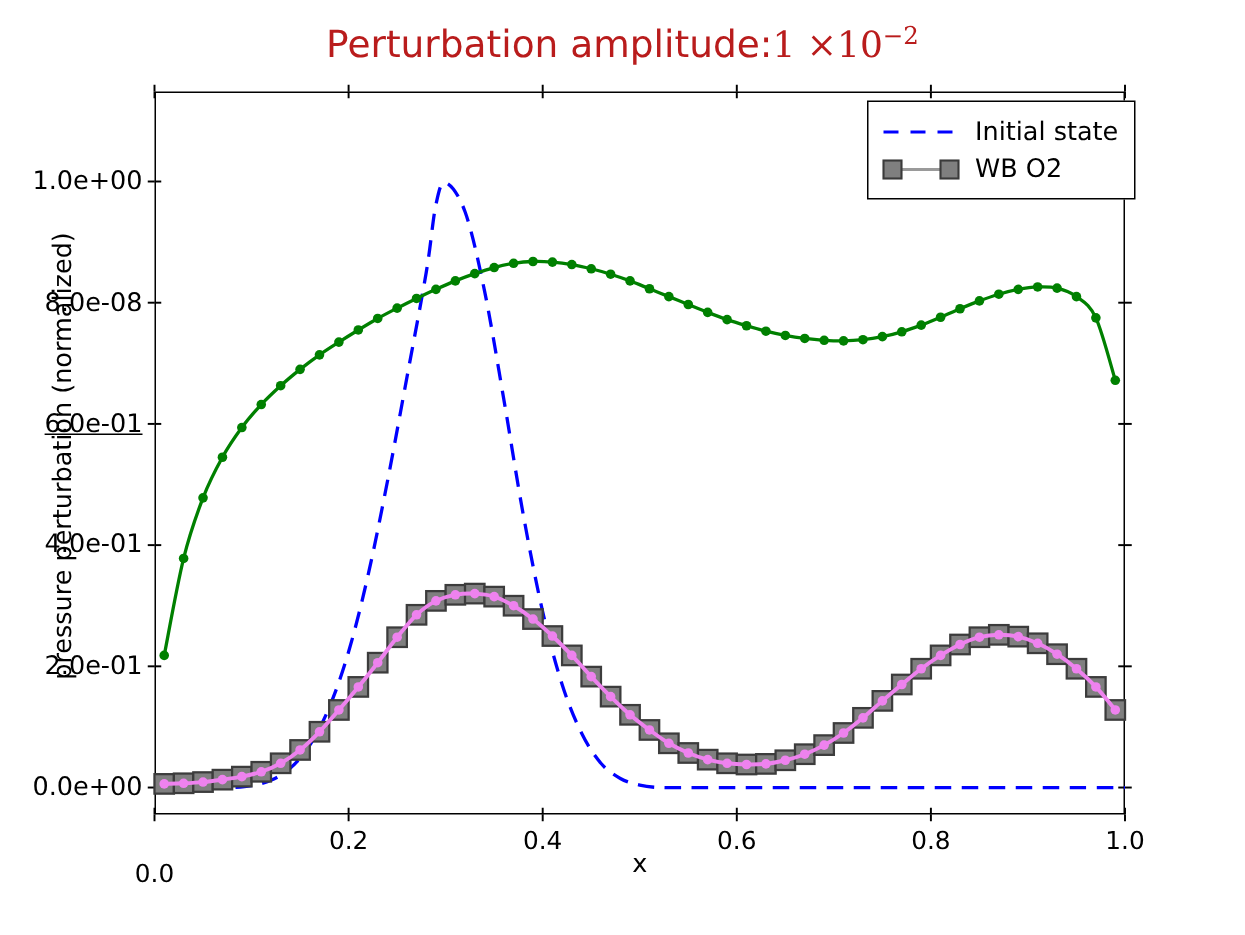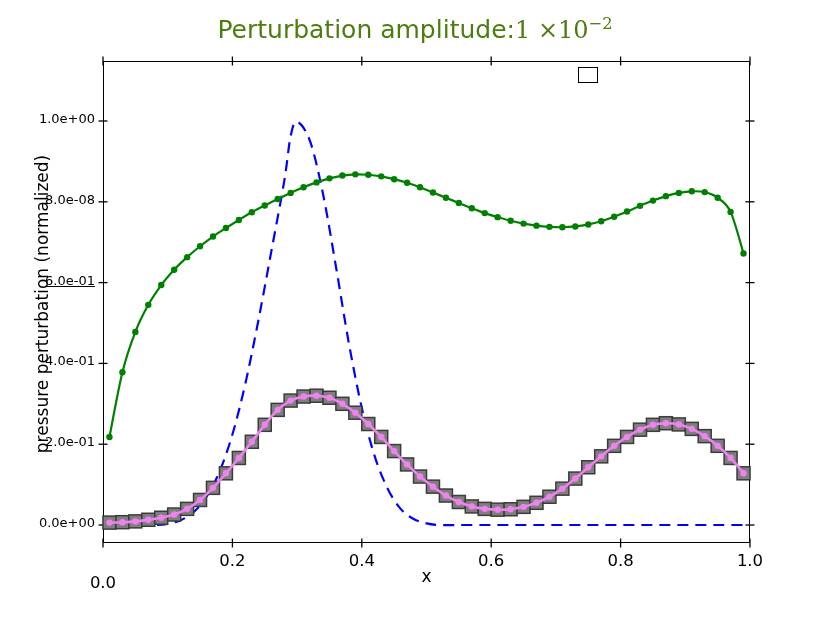--- a/index.html
+++ b/index.html
@@ -16,21 +16,21 @@
     position: absolute;
     left: 0; top: 0;
     width: 830px; height: 623px;
   }
   .fig-title {
     position: absolute;
     left: 0; top: 14px;
     width: 830px;
     text-align: center;
     font-size: 25px;
-    color: #4d7c0f;
+    color: #b91c1c;
     white-space: nowrap;
   }
   .fig-title .mathexp { font-family: "DejaVu Serif", serif; font-size: 24px; }
   .fig-title .mathexp sup { font-size: 0.68em; vertical-align: super; }
 
   .axes-frame {
     position: absolute;
     left: 103px; top: 61px;
     width: 647px; height: 482px;
     border: 1.6px solid #000000;
@@ -39,21 +39,21 @@
   }
   svg.plot-canvas {
     position: absolute;
     left: 103px; top: 61px;
     width: 647px; height: 482px;
     overflow: visible;
   }
   .ytick-label {
     position: absolute;
     text-align: right;
-    font-size: 13px;
+    font-size: 17px;
     color: #000000;
     white-space: nowrap;
     width: 92px;
   }
   .xtick-label {
     position: absolute;
     text-align: center;
     font-size: 16.5px;
     color: #000000;
     white-space: nowrap;
@@ -340,15 +340,29 @@
       <div class="xtick-label" style="left: 331.8px; top: 551px;">0.4</div>
       <div class="xtick-label" style="left: 461.2px; top: 551px;">0.6</div>
       <div class="xtick-label" style="left: 590.6px; top: 551px;">0.8</div>
       <div class="xtick-label" style="left: 720px; top: 551px;">1.0</div>
     </div>
 
   <div class="xlabel">x</div>
   <div class="ylabel">pressure perturbation (normalized)</div>
 
   <div class="legend-box">
+    <div class="legend-row">
+      <svg class="legend-sample" viewBox="0 0 54 22">
+          <line x1="2" y1="11" x2="52" y2="11" stroke="#0000ff" stroke-width="2.1" stroke-dasharray="10,8"></line>
+        </svg>
+      <span class="legend-text">Initial state</span>
+    </div>
+    <div class="legend-row">
+      <svg class="legend-sample" viewBox="0 0 54 22">
+          <line x1="8" y1="11" x2="46" y2="11" stroke="#9a9a9a" stroke-width="2.1"></line>
+          <rect x="2" y="5" width="12" height="12" fill="#7f7f7f" stroke="#3a3a3a" stroke-width="1.4"></rect>
+          <rect x="40" y="5" width="12" height="12" fill="#7f7f7f" stroke="#3a3a3a" stroke-width="1.4"></rect>
+        </svg>
+      <span class="legend-text">WB O2</span>
+    </div>
   </div>
 
 </div>
 
 </body></html>

